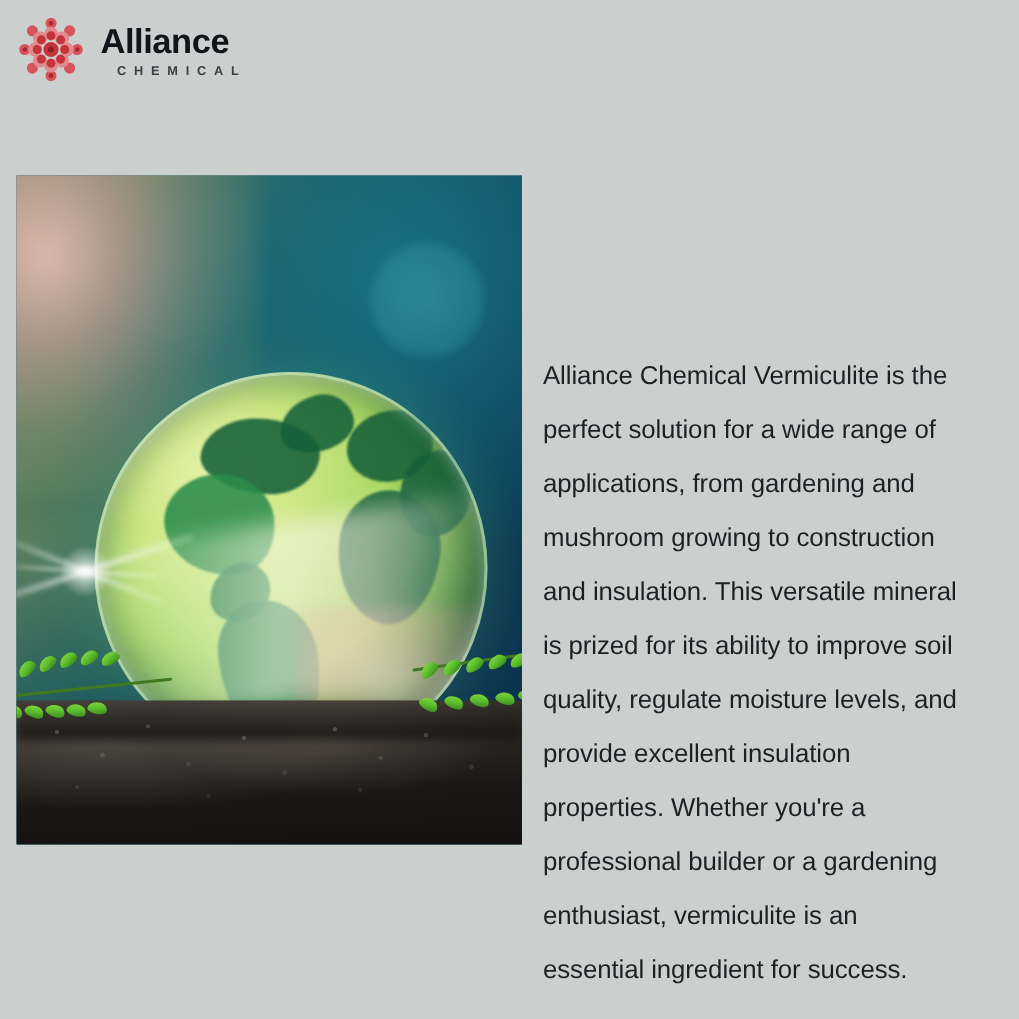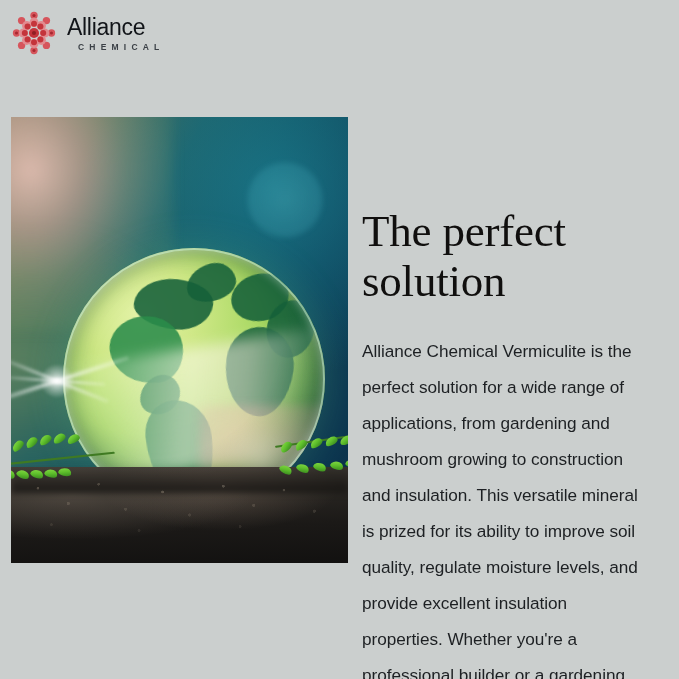--- a/index.html
+++ b/index.html
@@ -36,21 +36,21 @@
 
   .brand-wordmark {
     display: flex;
     flex-direction: column;
     justify-content: center;
     padding-top: 2px;
   }
 
   .brand-name {
     font-size: 23px;
-    font-weight: 400;
+    font-weight: 700;
     letter-spacing: -0.3px;
     color: #111418;
     line-height: 1.02;
   }
 
   .brand-sub {
     font-size: 8.5px;
     font-weight: 600;
     letter-spacing: 5.2px;
     color: #3b4046;
@@ -517,15 +517,14 @@
       <div class="leaflet" style="left:26px; top:44px; transform:rotate(12deg);"></div>
       <div class="leaflet" style="left:42px; top:38px; transform:rotate(8deg);"></div>
       <div class="leaflet" style="left:58px; top:32px; transform:rotate(4deg);"></div>
       <div class="leaflet" style="left:72px; top:26px; transform:rotate(0deg);"></div>
     </div>
 
   </div>
 </div>
 
 <div class="content">
-  <h1 class="headline">The perfect solution</h1>
   <p class="body-copy">Alliance Chemical Vermiculite is the perfect solution for a wide range of applications, from gardening and mushroom growing to construction and insulation. This versatile mineral is prized for its ability to improve soil quality, regulate moisture levels, and provide excellent insulation properties. Whether you're a professional builder or a gardening enthusiast, vermiculite is an essential ingredient for success.</p>
 </div>
 
 </body></html>

